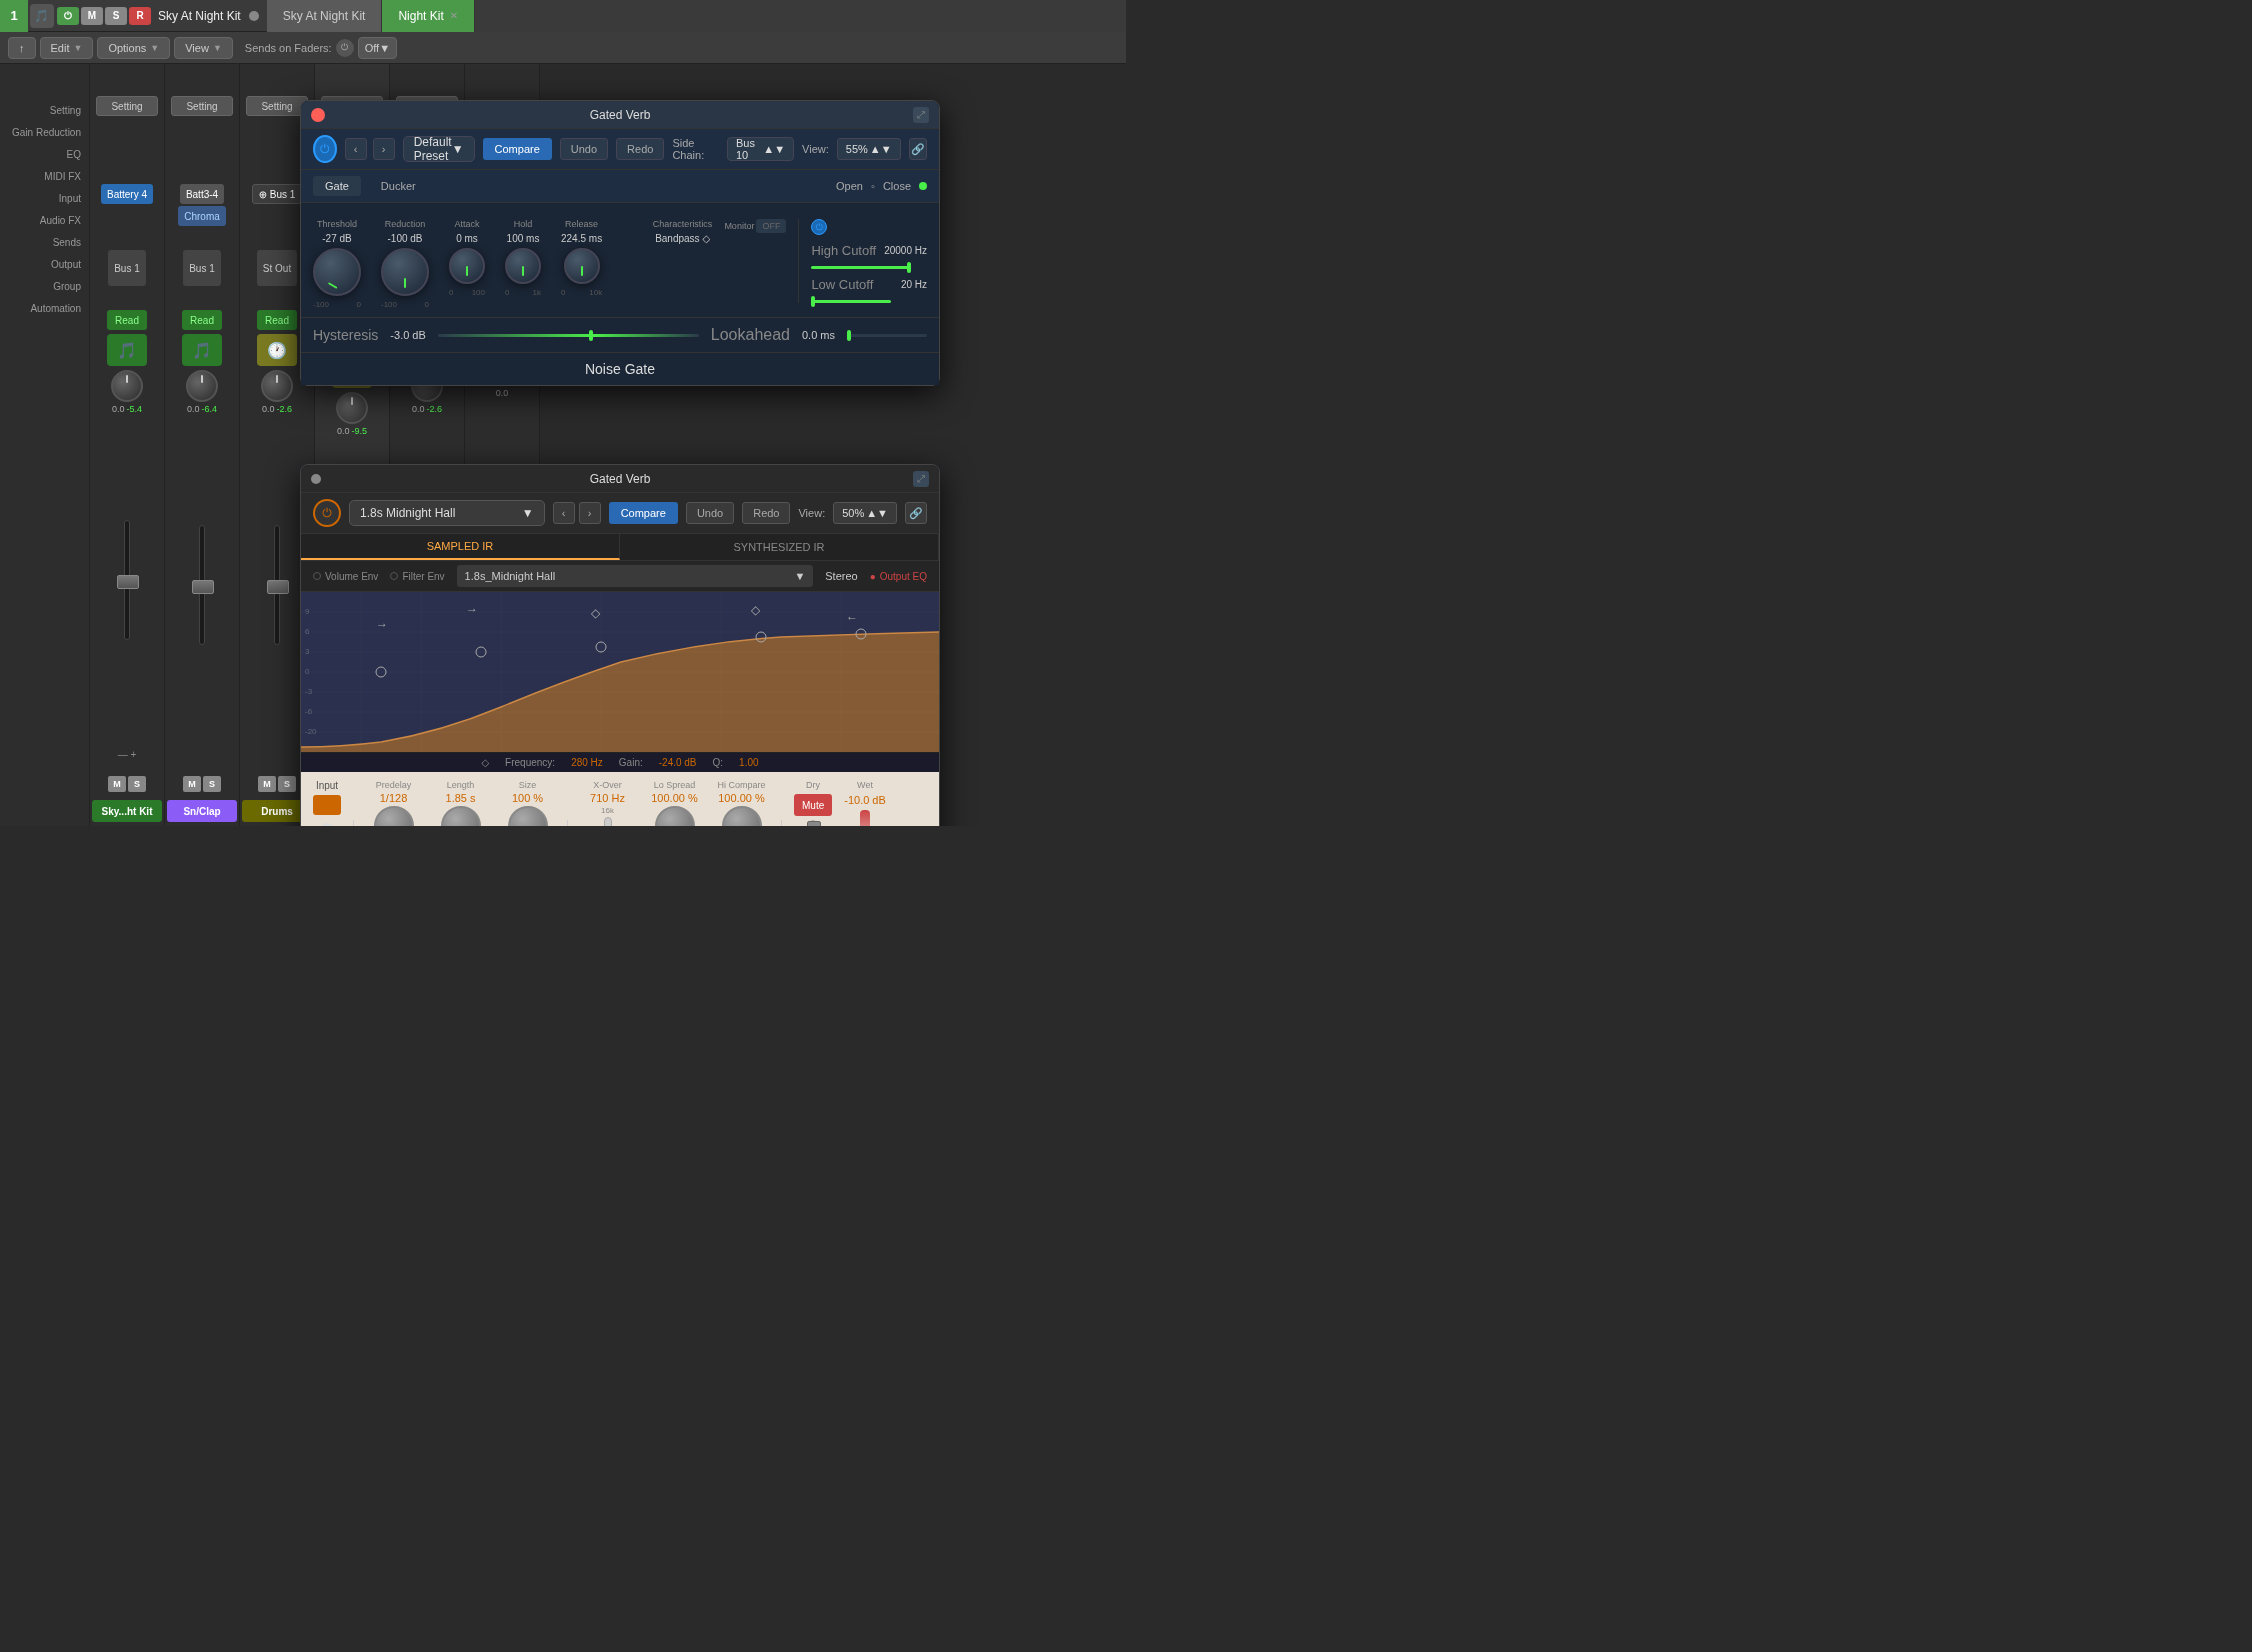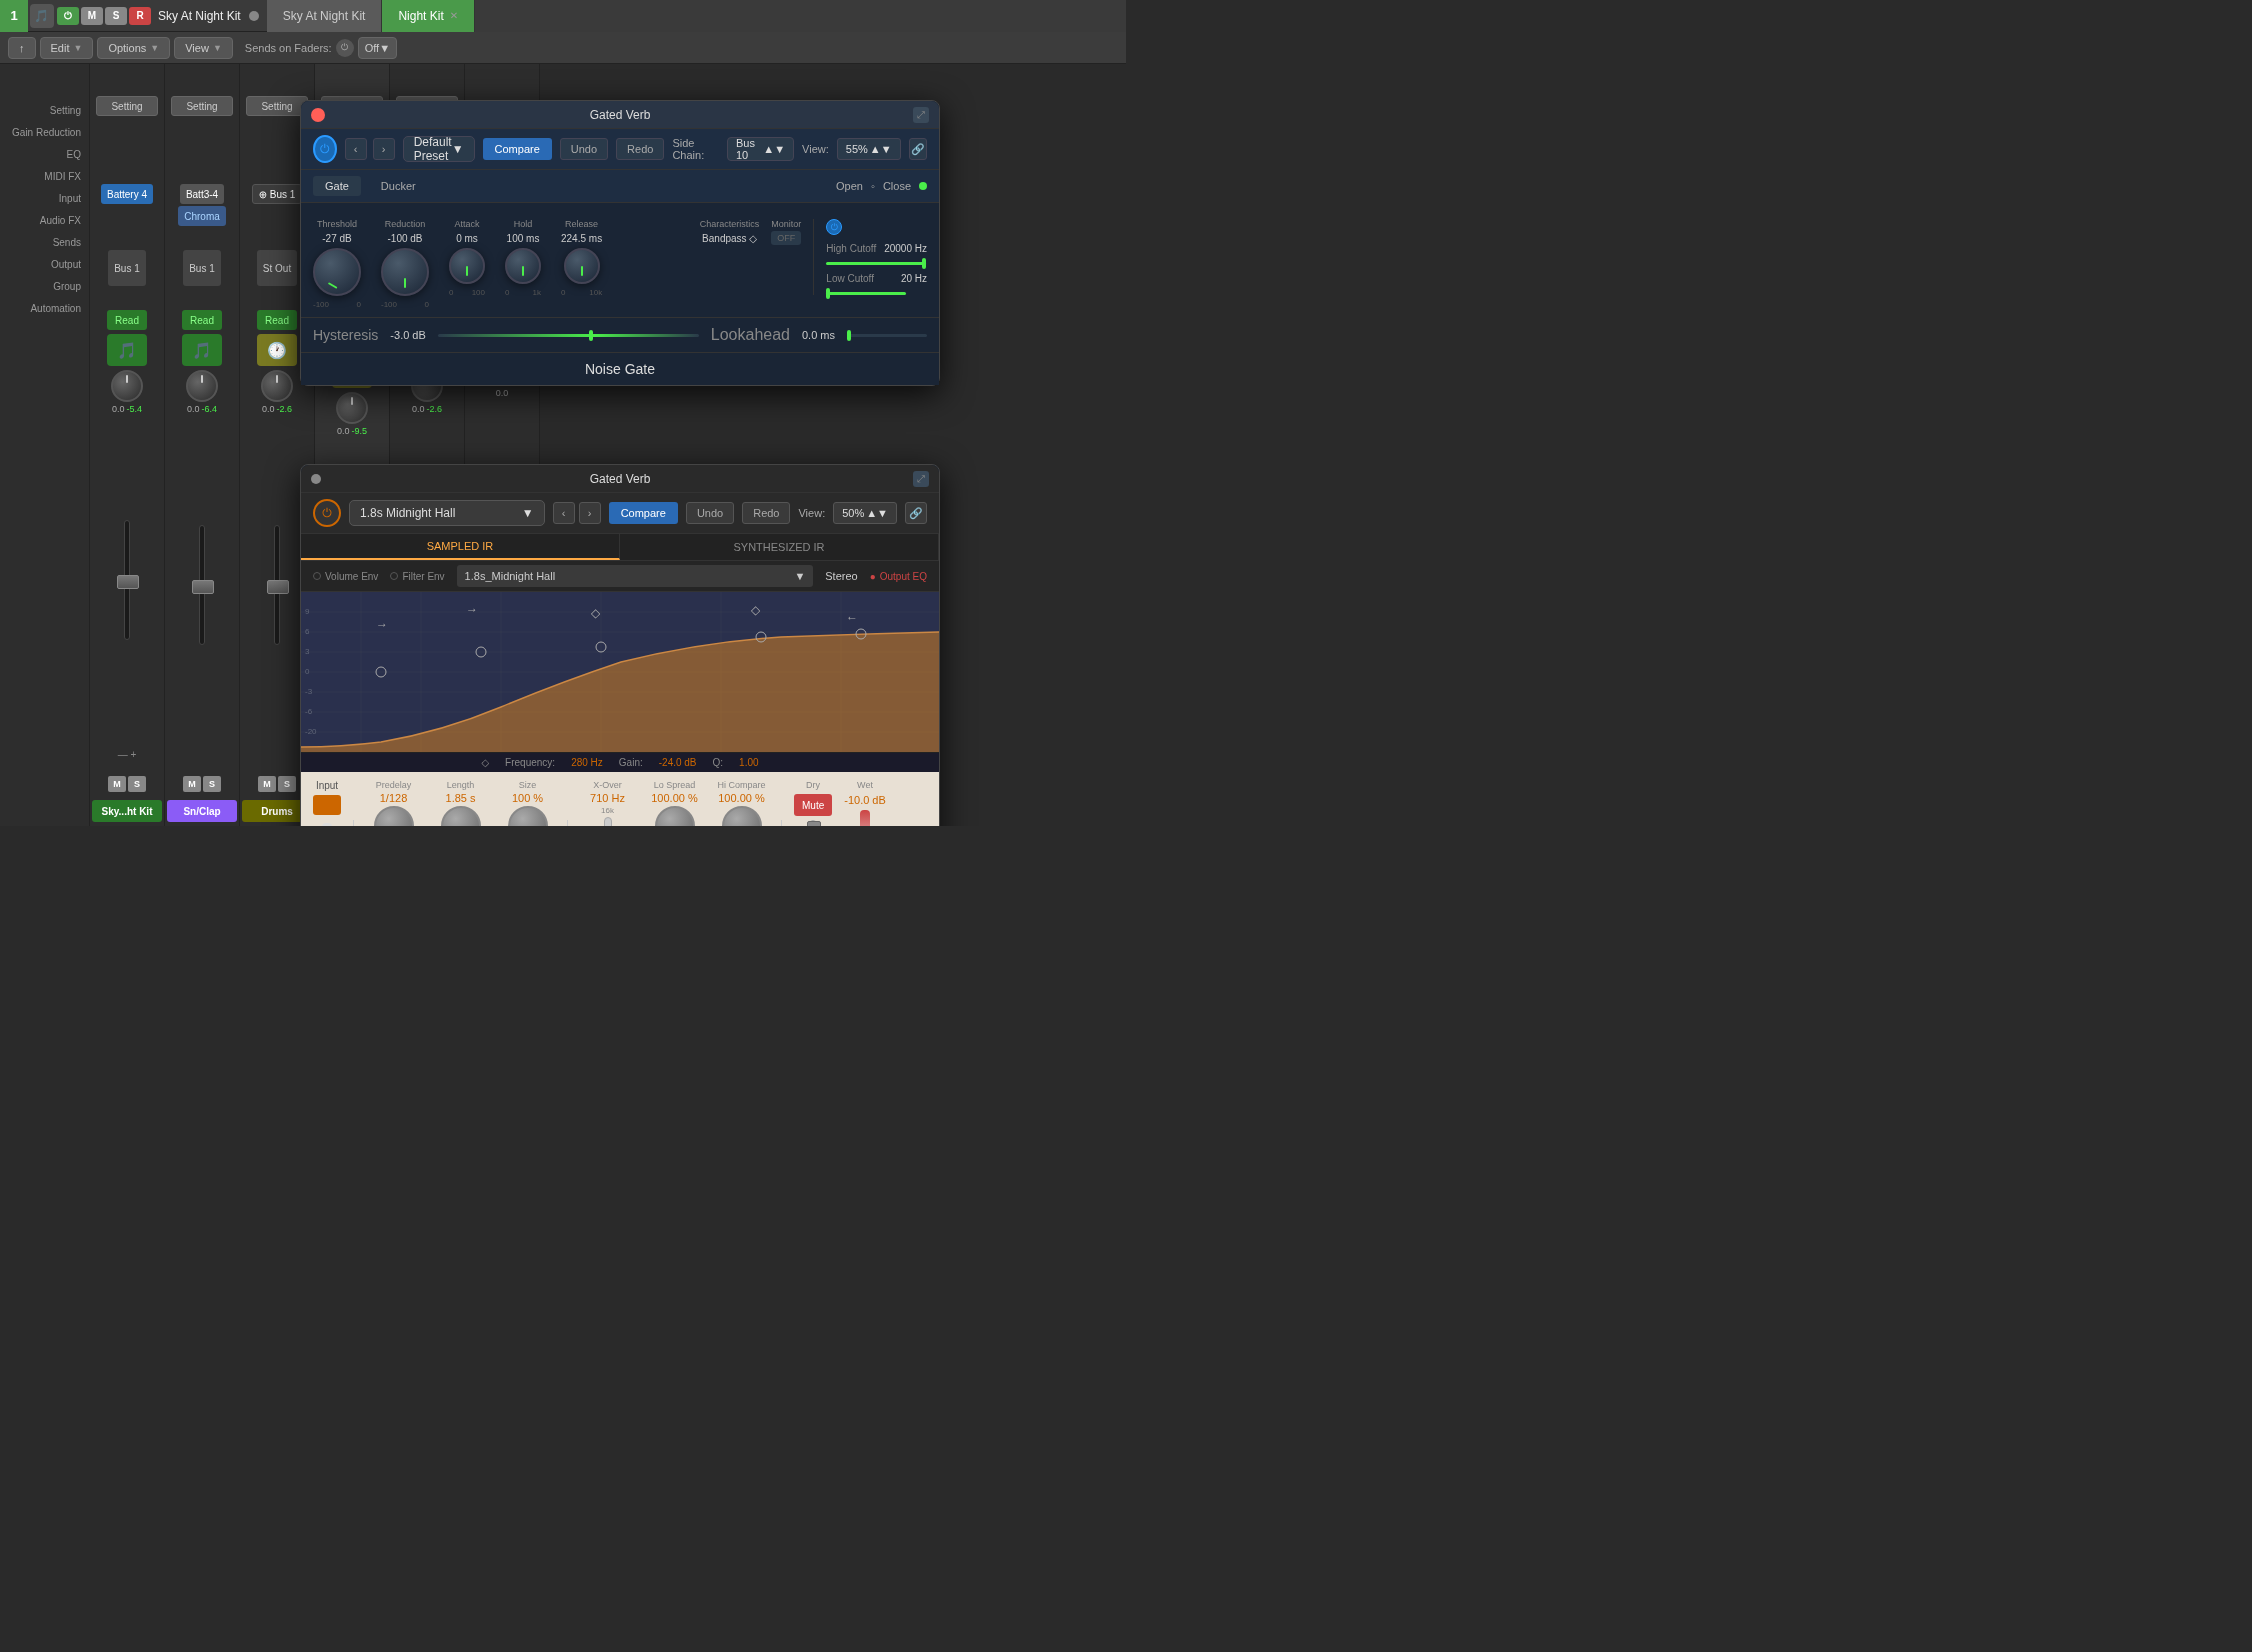--- a/index.html
+++ b/index.html
@@ -680,21 +680,21 @@
     }
     .ng-knob-scale {
       display: flex;
       justify-content: space-between;
       width: 100%;
       font-size: 8px;
       color: #555;
     }
     .ng-monitor {
       display: flex;
-      flex-direction: column;
+      flex-direction: row;
       align-items: center;
       gap: 2px;
       font-size: 9px;
       color: #888;
     }
     .monitor-off {
       background: #2a3a4a;
       padding: 2px 6px;
       border-radius: 3px;
       color: #666;
@@ -708,21 +708,21 @@
       display: flex;
       flex-direction: column;
       gap: 8px;
     }
     .ng-cutoff-row {
       display: flex;
       align-items: center;
       justify-content: space-between;
       gap: 8px;
     }
-    .cutoff-label { font-size: 10px; color: #888; }
+    .cutoff-label { font-size: 13px; color: #888; }
     .cutoff-value { font-size: 10px; color: #ccc; }
     .cutoff-slider {
       width: 100px;
       height: 3px;
       background: #4aee4a;
       border-radius: 2px;
       position: relative;
     }
     .cutoff-slider-handle {
       position: absolute;

